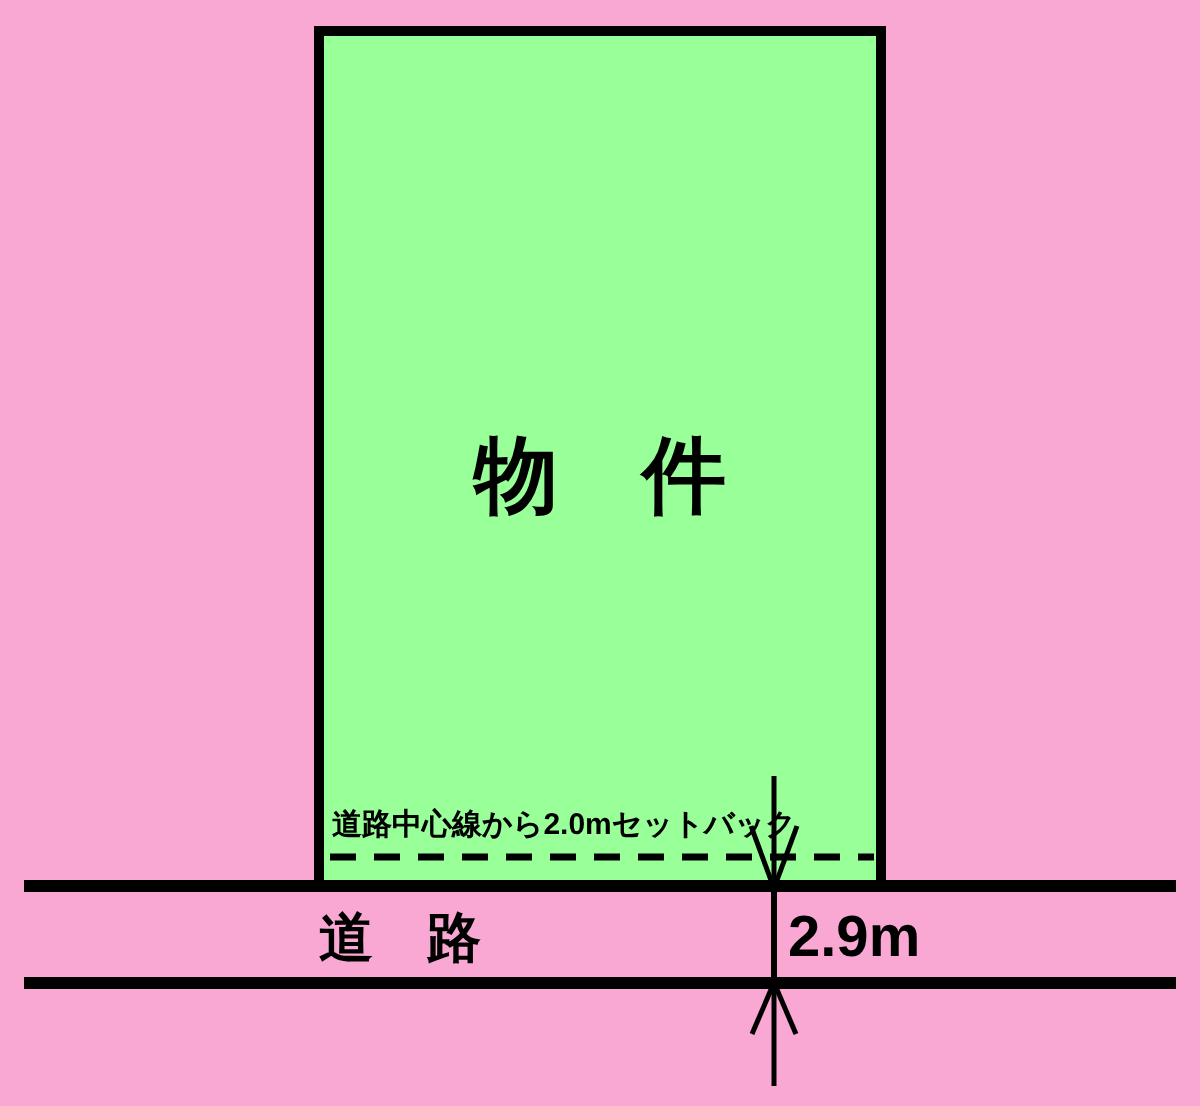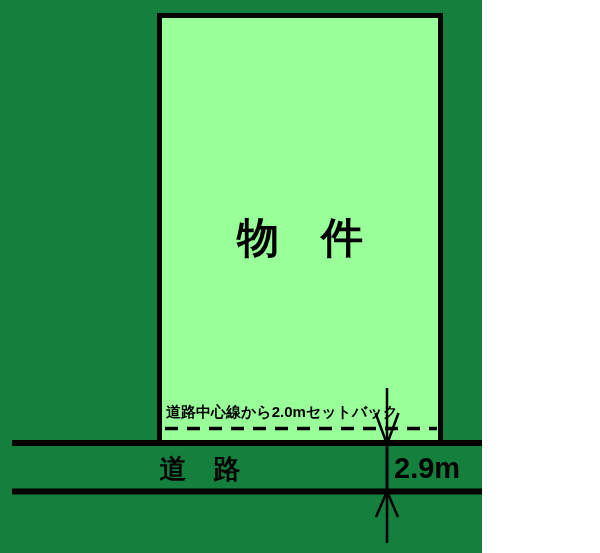--- a/index.html
+++ b/index.html
@@ -2,23 +2,23 @@
 <html><head>
 <meta charset="utf-8">
 <style>
   html, body {
     margin: 0;
     padding: 0;
     background: #ffffff;
   }
   .stage {
     position: relative;
-    width: 482px;
+    width: 600px;
     height: 553px;
-    background: #15803d;
+    background: #f9a8d4;
     overflow: hidden;
   }
   svg {
     display: block;
   }
   .stroke {
     stroke: #000000;
     fill: none;
   }
   .parcel-rect {

